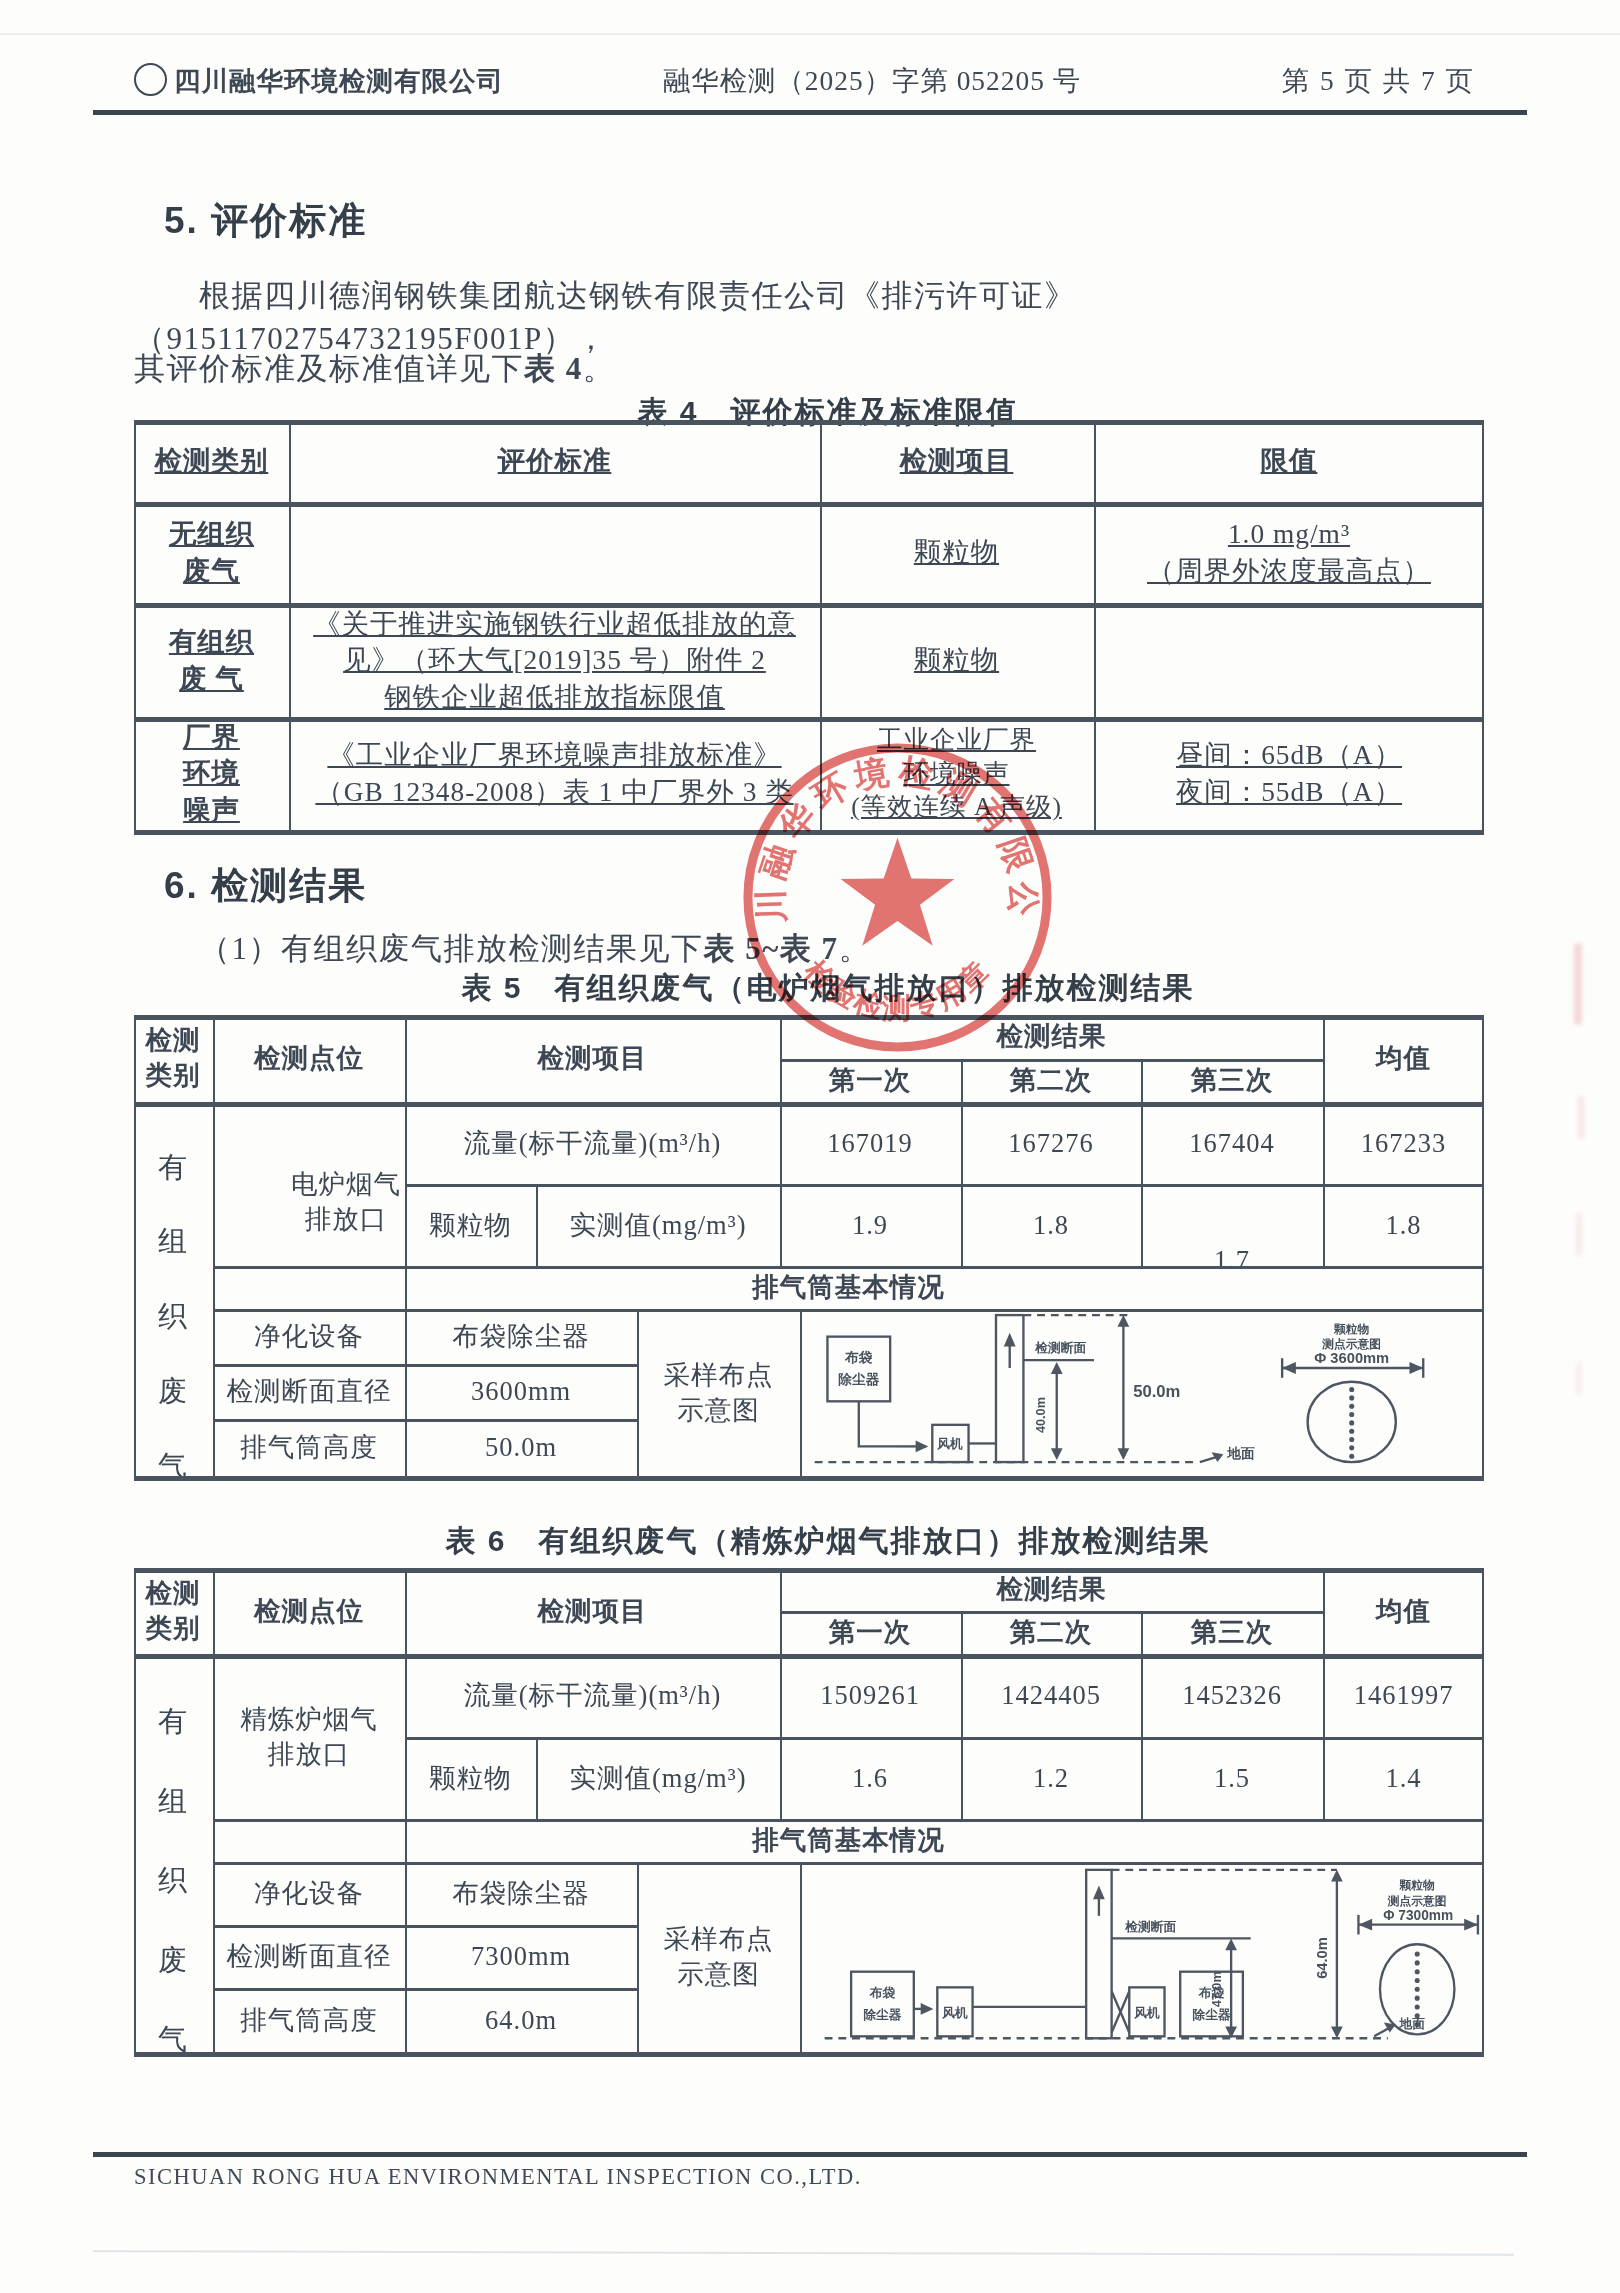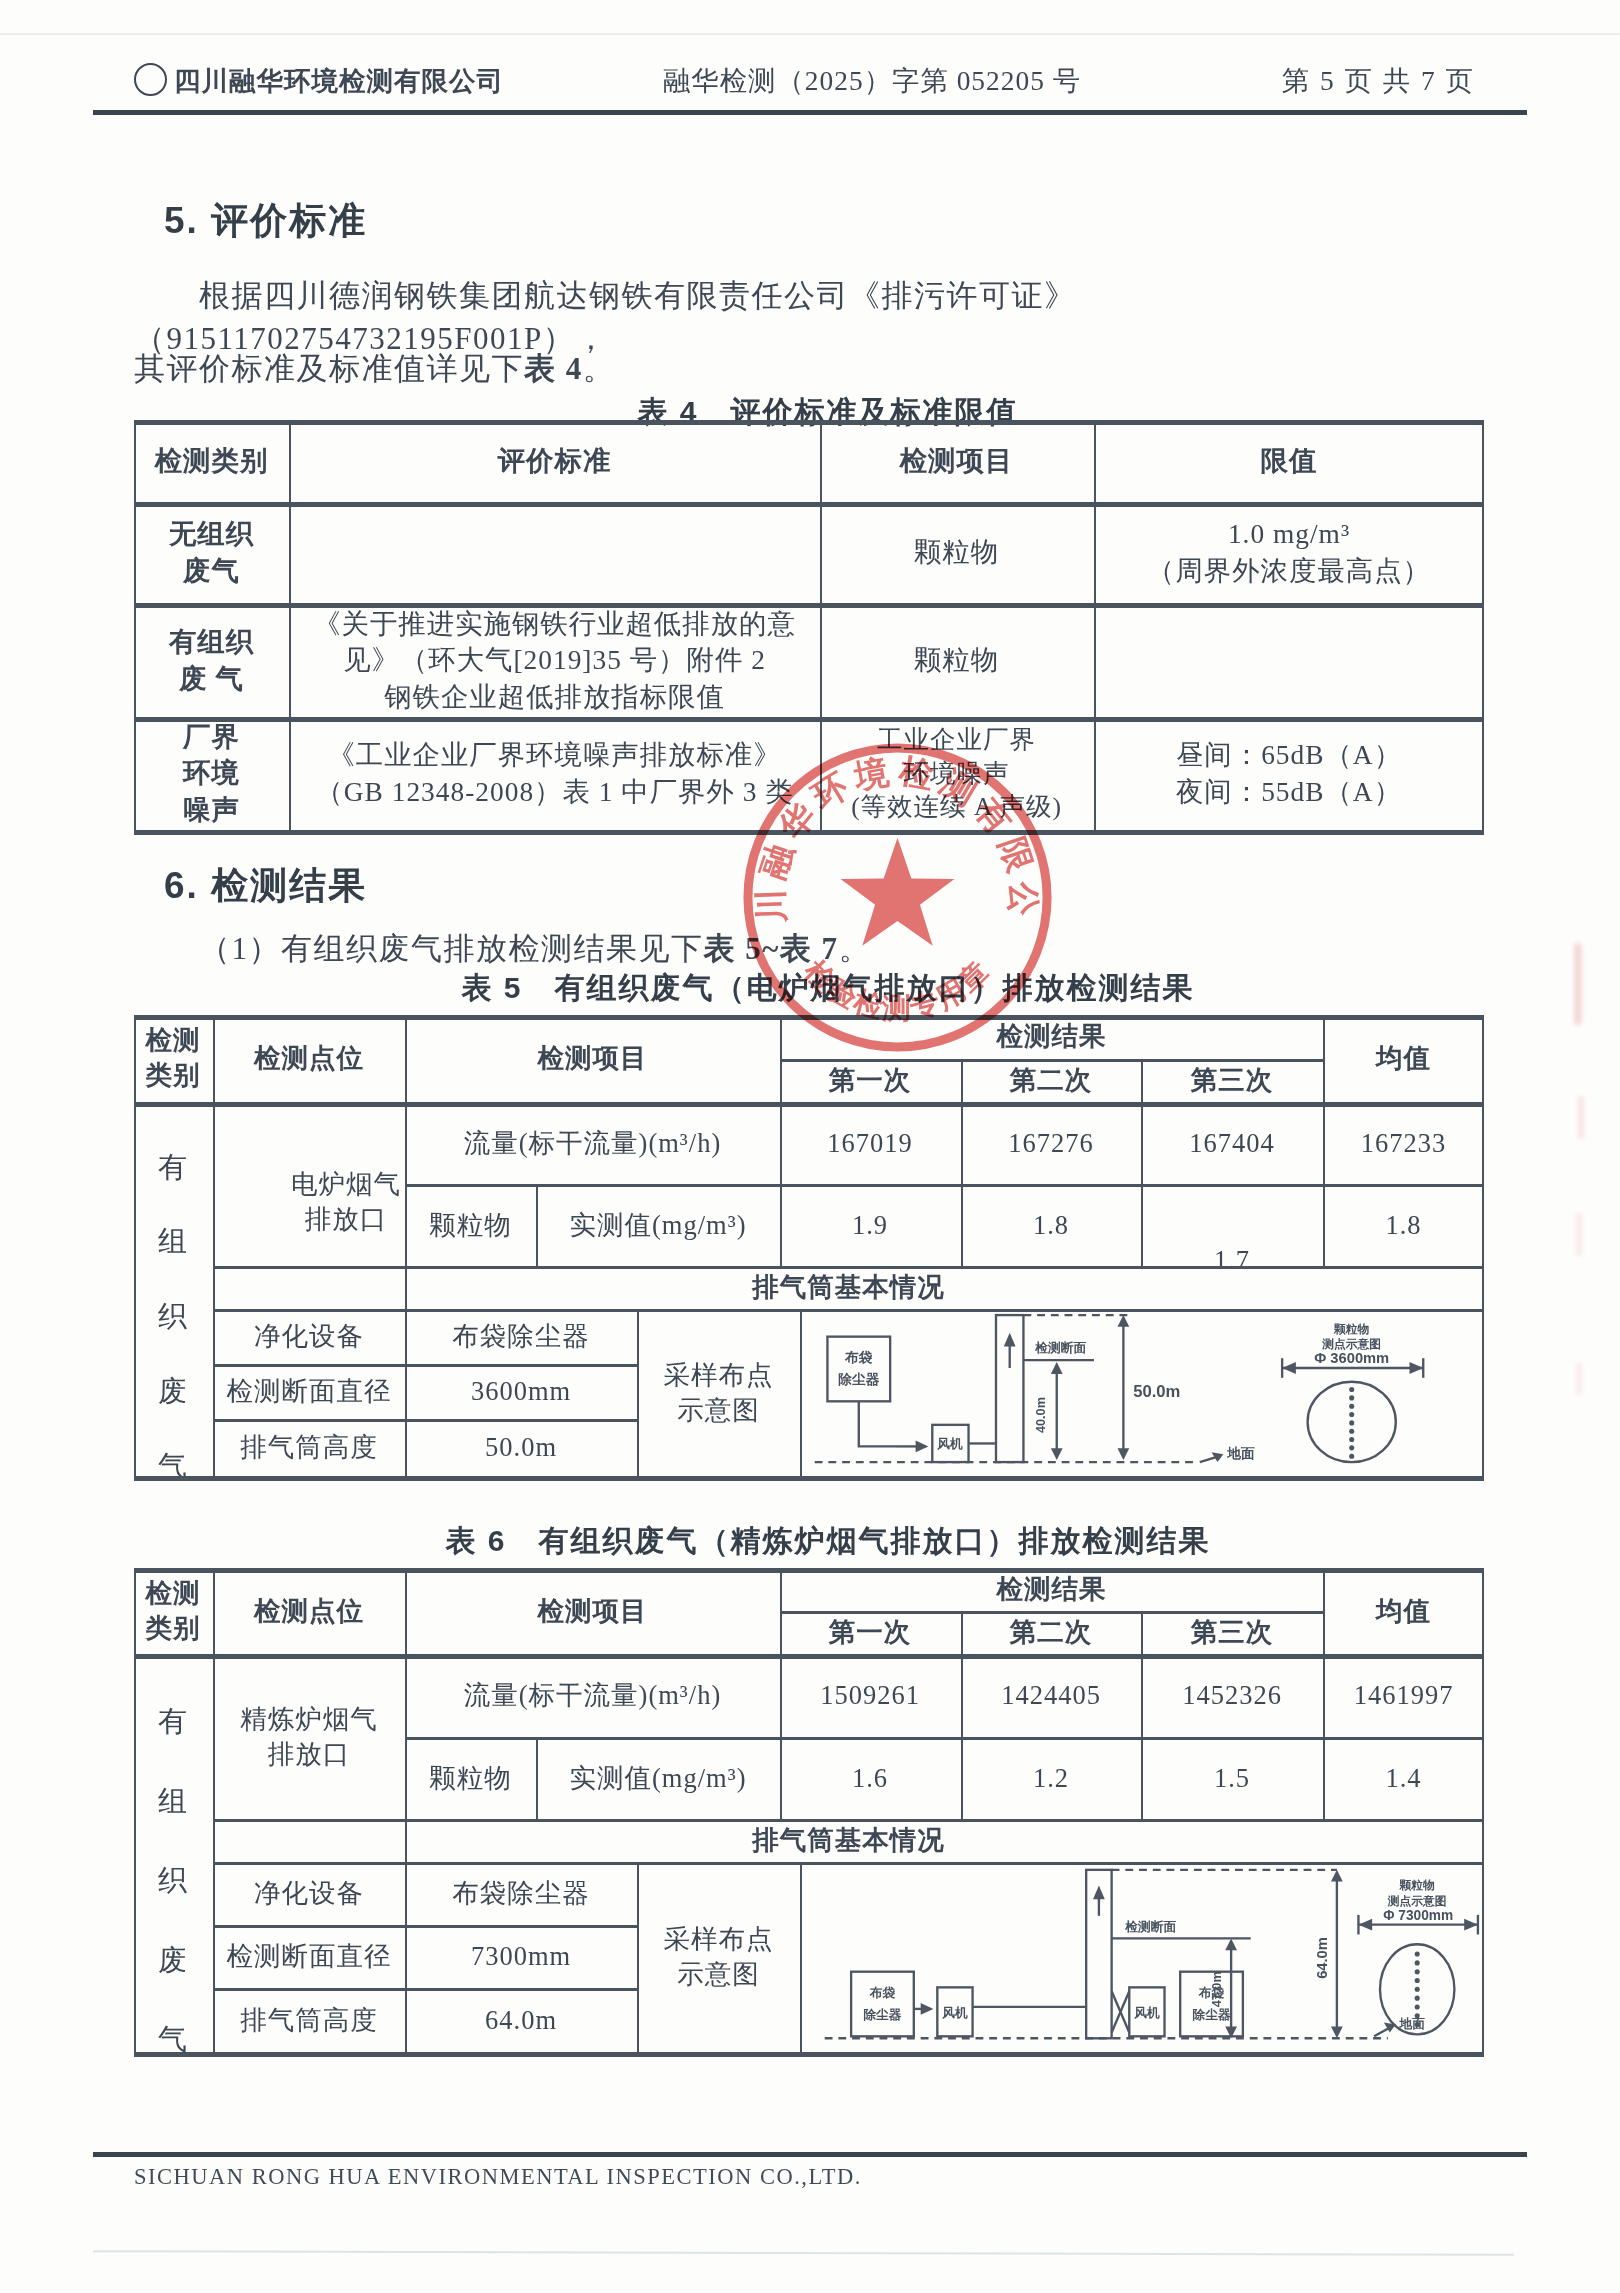--- a/index.html
+++ b/index.html
@@ -8,21 +8,21 @@
   font-family:"Liberation Serif","DejaVu Serif",serif;color:var(--ink);}
 .abs{position:absolute;}
 .cell{position:absolute;display:flex;align-items:center;justify-content:center;text-align:center;
   white-space:pre-line;color:var(--ink);font:26.5px/1.32 "Liberation Serif","DejaVu Serif",serif;letter-spacing:1px;}
 .b{font-weight:bold;}
 .ht{font-family:"Liberation Sans","DejaVu Sans",sans-serif;font-weight:bold;}
 .hl{position:absolute;background:var(--line);height:2.9px;}
 .hl.k{height:4.9px;}
 .vl{position:absolute;background:var(--line);width:2px;}
 .vcol{flex-direction:column;justify-content:space-around;padding:27.4px 0;font-size:29px;}
-.t4{font-size:27.4px;}
+.t4{font-size:27.4px;text-decoration:underline;}
 .title{position:absolute;text-align:center;color:#353f4a;margin-left:19px;}
 .para{position:absolute;font-size:31px;letter-spacing:1.5px;line-height:1.4;color:var(--ink);}
 .stamp{position:absolute;left:733px;top:733px;width:329px;height:329px;opacity:.82;mix-blend-mode:multiply;pointer-events:none;}
 .dgtxt{font-family:"Liberation Sans","DejaVu Sans",sans-serif;font-weight:bold;fill:#48525d;}
 .reddot{position:absolute;background:#e4938f;border-radius:3.9px;filter:blur(2px);}
 .faint{position:absolute;background:#dfe3e6;}
 </style>
 </head>
 <body>
 

